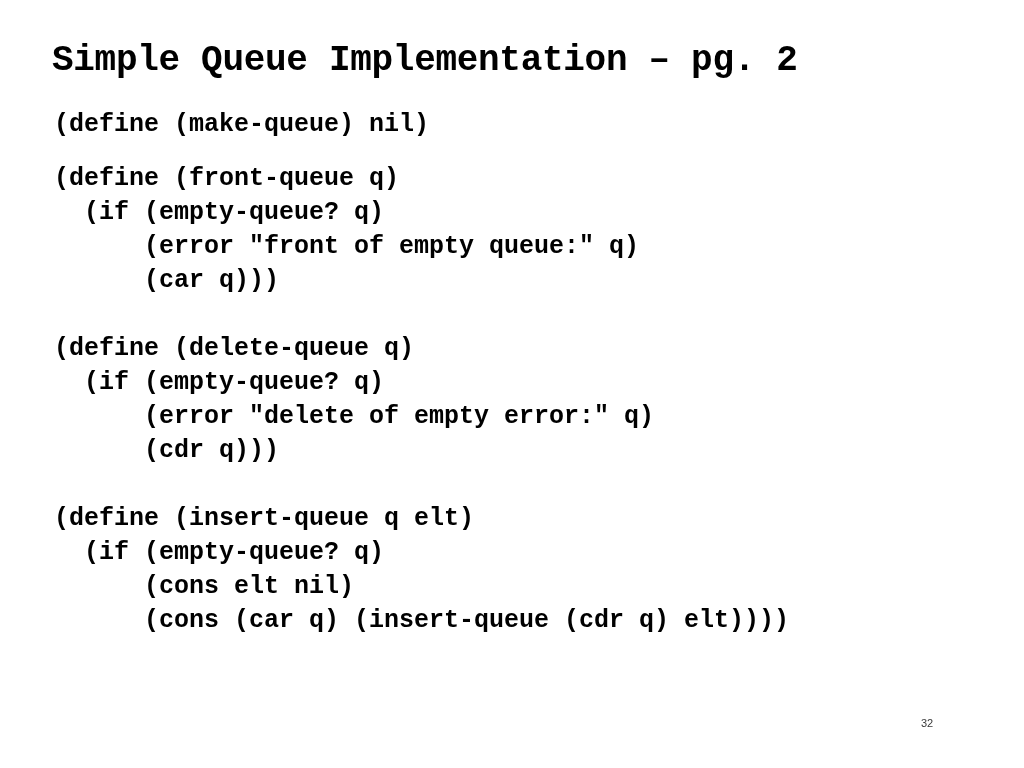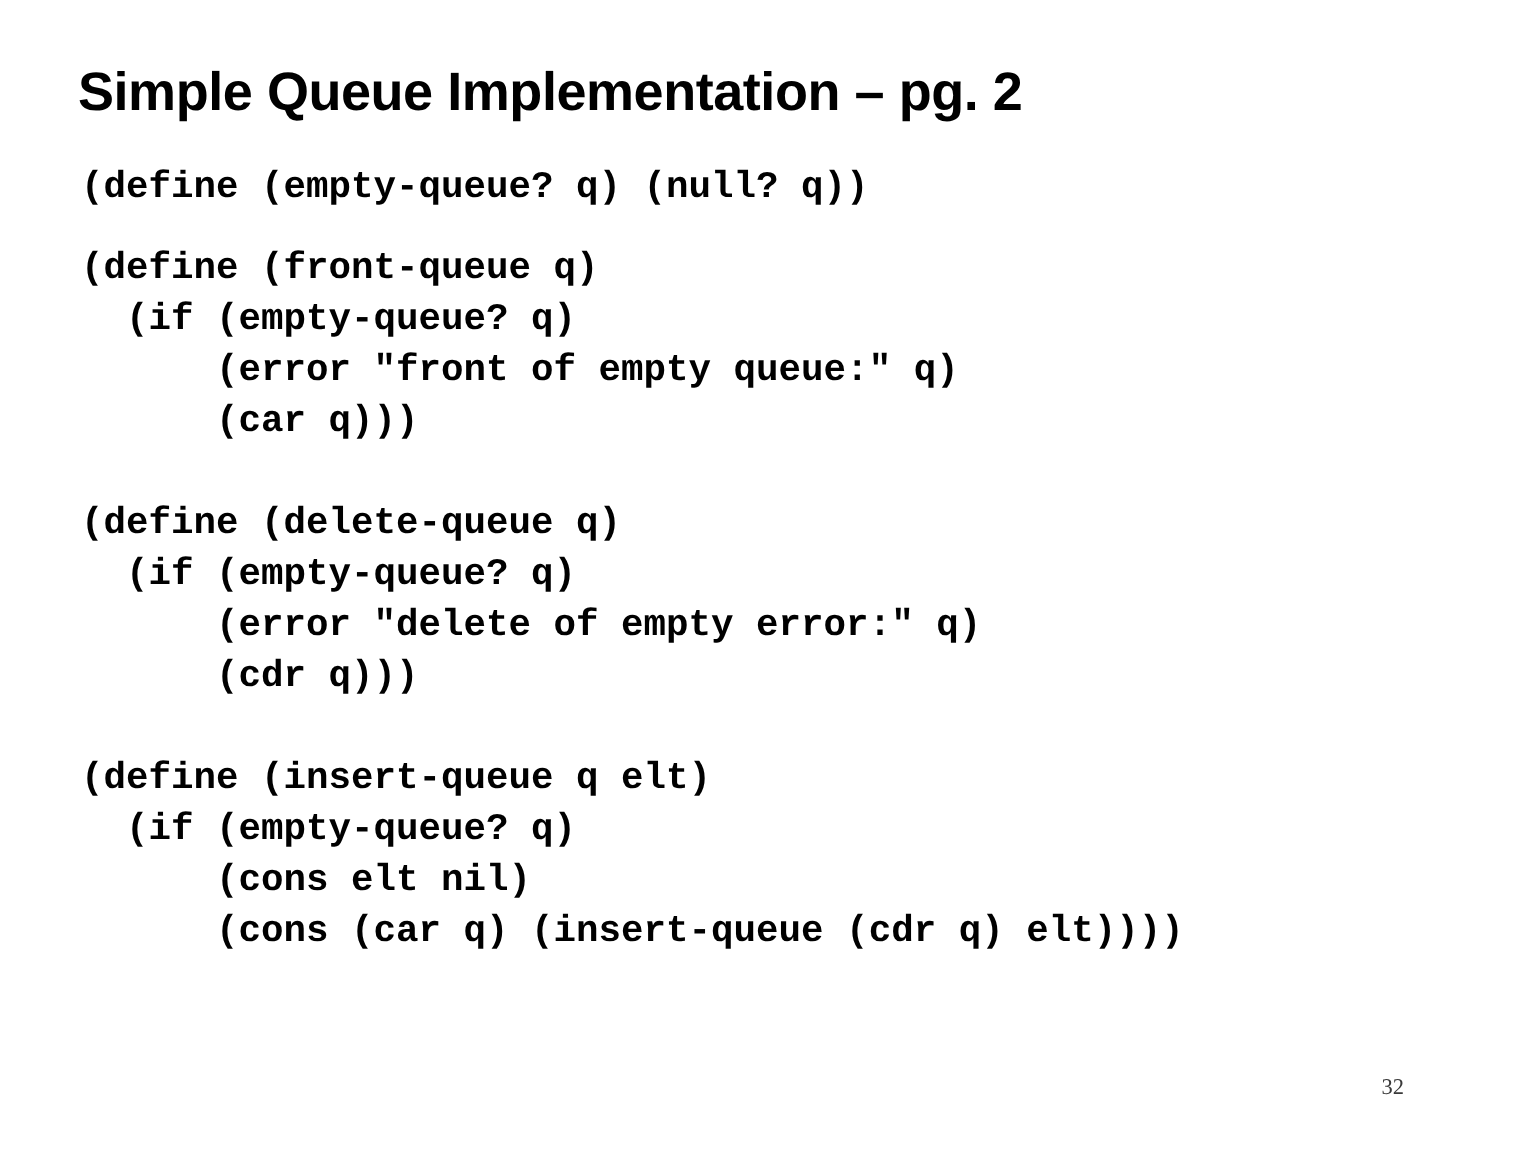--- a/index.html
+++ b/index.html
@@ -12,21 +12,21 @@
     background: #ffffff;
     position: relative;
     overflow: hidden;
     font-family: "Liberation Sans", sans-serif;
   }
   .slide-title {
     position: absolute;
     left: 52px;
     top: 40px;
     margin: 0;
-    font-family: Liberation Sans, sans-serif;
+    font-family: Liberation Mono, monospace;
     font-size: 36px;
     font-weight: bold;
     letter-spacing: -0.3px;
     color: #000000;
     white-space: nowrap;
   }
   .code-area {
     position: absolute;
     left: 54px;
     top: 108px;
@@ -39,32 +39,32 @@
     line-height: 34px;
     color: #000000;
     white-space: pre;
   }
   pre.code-block.gap-s { margin-bottom: 18px; }
   pre.code-block.gap-l { margin-bottom: 34px; margin-top: 20px; }
   .page-number {
     position: absolute;
     left: 921px;
     top: 717px;
-    font-family: Liberation Serif, serif;
-    font-size: 15px;
+    font-family: Liberation Sans, sans-serif;
+    font-size: 11px;
     color: #3a3a3a;
   }
 </style>
 </head>
 <body>
 
 <h1 class="slide-title">Simple Queue Implementation – pg. 2</h1>
 
 <div class="code-area">
-  <pre class="code-block gap-s">(define (empty-queue? q) (null? q))</pre>
+  <pre class="code-block gap-s">(define (make-queue) nil)</pre>
   <pre class="code-block gap-l">(define (front-queue q)
   (if (empty-queue? q)
       (error "front of empty queue:" q)
       (car q)))</pre>
   <pre class="code-block gap-l">(define (delete-queue q)
   (if (empty-queue? q)
       (error "delete of empty error:" q)
       (cdr q)))</pre>
   <pre class="code-block">(define (insert-queue q elt)
   (if (empty-queue? q)

